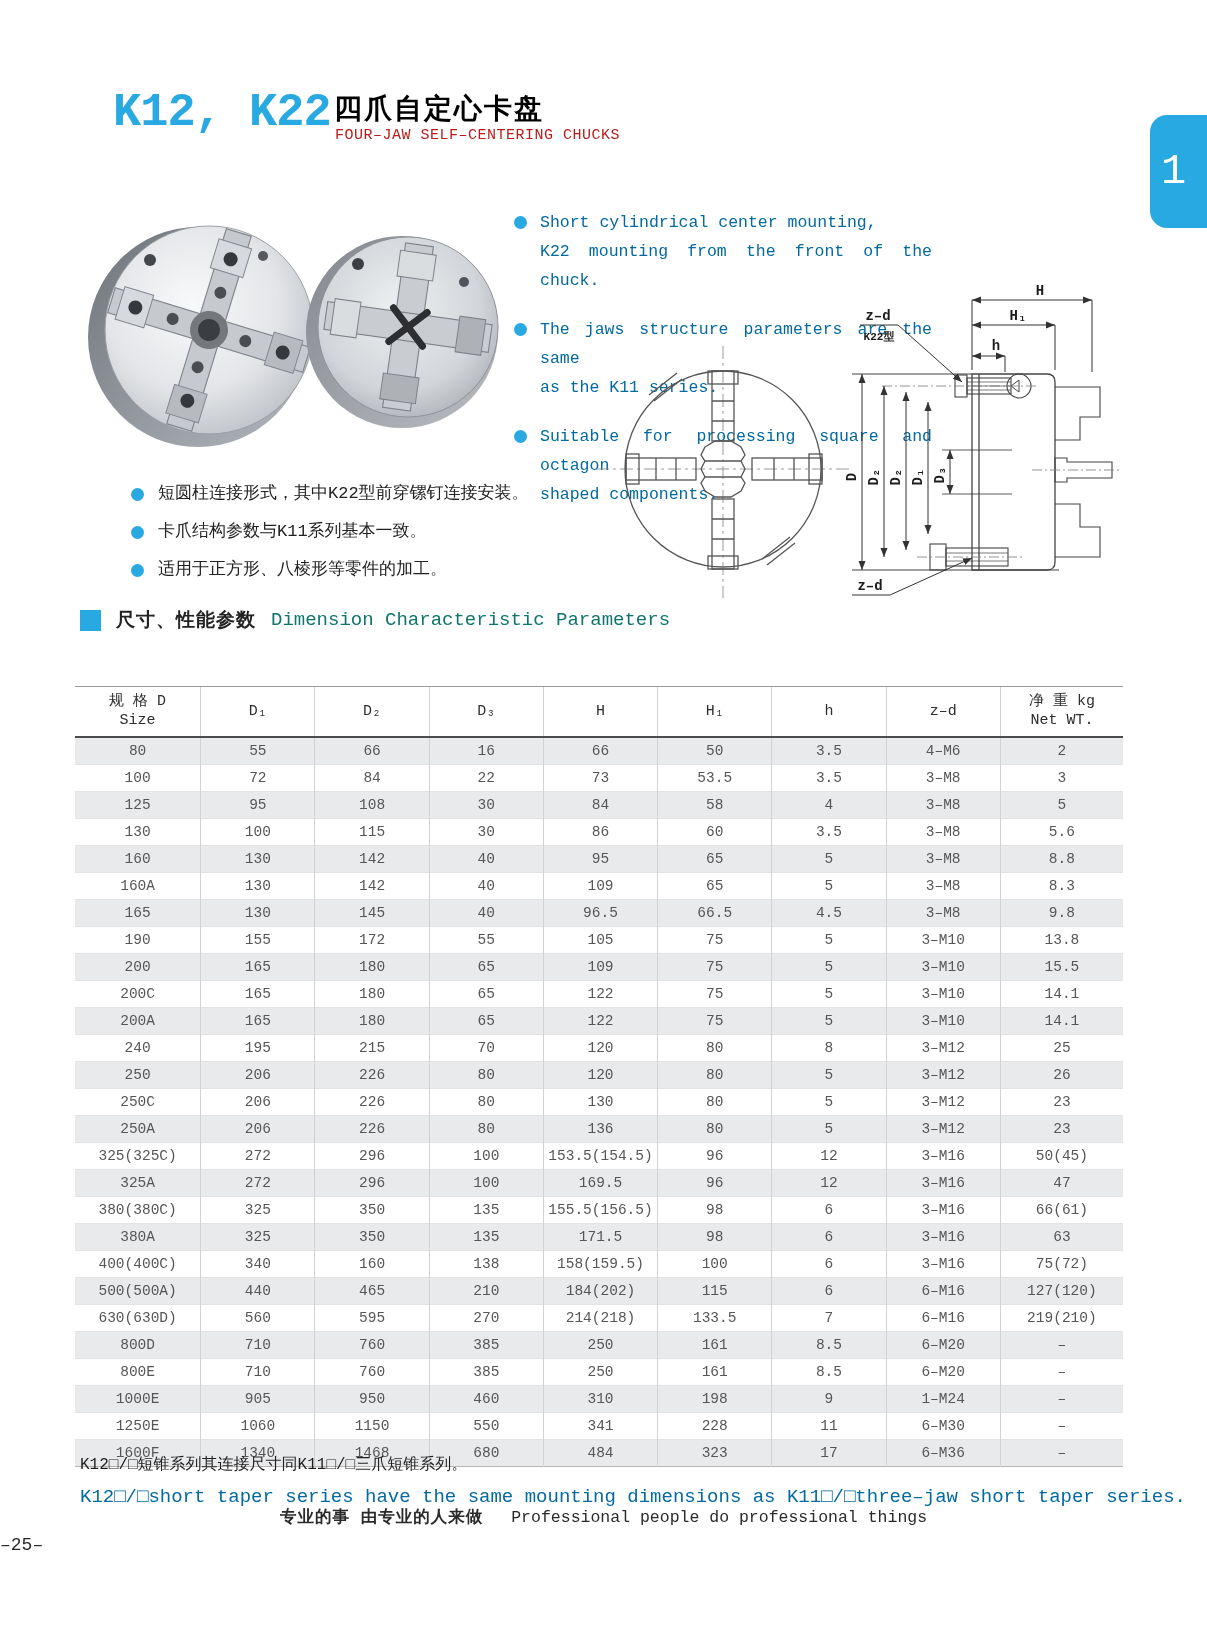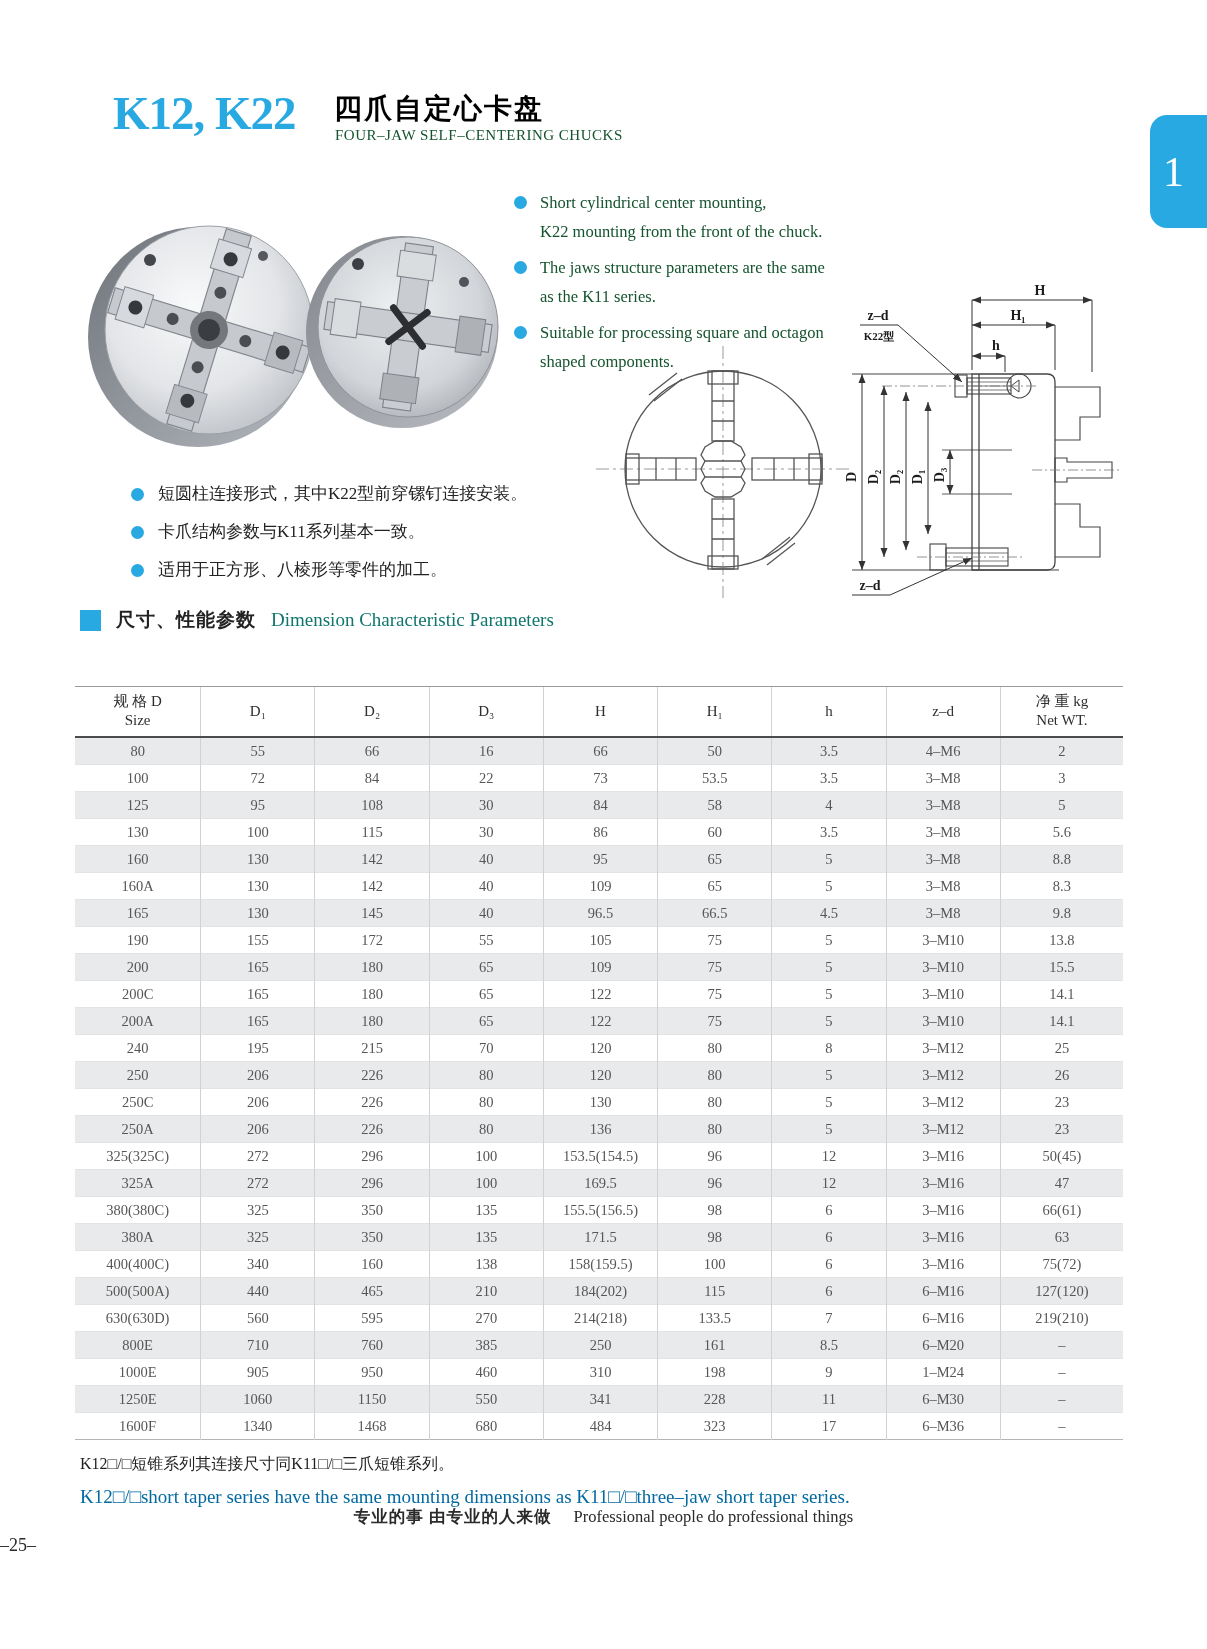--- a/index.html
+++ b/index.html
@@ -1,36 +1,36 @@
 <!DOCTYPE html>
 <html><head>
 <meta charset="utf-8">
 <style>
   html,body{margin:0;padding:0;background:#fff;}
   .page{position:relative;width:1207px;height:1649px;background:#ffffff;overflow:hidden;
-        font-family:Liberation Serif, serif;color:#333;}
+        font-family:Liberation Mono, monospace;color:#333;}
 
   
   .model-title{position:absolute;left:113px;top:86px;font-size:47px;font-weight:bold;
                color:#29a9e1;letter-spacing:-1px;}
   .title-cn{position:absolute;left:334px;top:90px;font-size:28px;font-weight:bold;color:#000000;letter-spacing:2px;}
-  .title-en{position:absolute;left:335px;top:127px;font-size:15px;color:#14532d;letter-spacing:.5px;}
+  .title-en{position:absolute;left:335px;top:127px;font-size:15px;color:#b91c1c;letter-spacing:.5px;}
   .side-tab{position:absolute;right:0;top:115px;width:57px;height:113px;background:#29a9e1;
             border-radius:17px 0 0 17px;color:#fff;font-size:42px;display:flex;
             align-items:center;justify-content:center;padding-right:10px;box-sizing:border-box;}
 
   
   .photo{position:absolute;}
   .photo-left{left:88px;top:216px;width:236px;height:236px;}
   .photo-right{left:306px;top:230px;width:200px;height:200px;}
 
   
   .features-en{position:absolute;left:514px;top:188px;width:418px;list-style:none;margin:0;padding:0;}
   .features-en li{display:flex;gap:13px;margin-bottom:7px;font-size:16.5px;line-height:29px;
-                  color:#14532d;text-align:justify;white-space:pre-line;}
+                  color:#0369a1;text-align:justify;white-space:pre-line;margin-top:20px;}
   .features-cn{position:absolute;left:126px;top:478px;width:440px;list-style:none;margin:5px;padding:0;}
   .features-cn li{display:flex;gap:14px;margin-bottom:16px;font-size:17px;line-height:22px;color:#222;white-space:pre-line;}
   .dot{width:13px;height:13px;border-radius:50%;background:#29a9e1;flex:0 0 13px;margin-top:8px;}
   .features-cn .dot{margin-top:5px;}
 
   
   .front-view{position:absolute;left:593px;top:343px;width:262px;height:258px;}
   .side-view{position:absolute;left:822px;top:272px;width:302px;height:338px;}
   .side-view text{font-weight:bold;fill:#1c1c1c;}
 
@@ -539,20 +539,31 @@
           <td>560</td>
           <td>595</td>
           <td>270</td>
           <td>214(218)</td>
           <td>133.5</td>
           <td>7</td>
           <td>6–M16</td>
           <td>219(210)</td>
         </tr>
         <tr>
+          <td>800D</td>
+          <td>710</td>
+          <td>760</td>
+          <td>385</td>
+          <td>250</td>
+          <td>161</td>
+          <td>8.5</td>
+          <td>6–M20</td>
+          <td>–</td>
+        </tr>
+        <tr>
           <td>800E</td>
           <td>710</td>
           <td>760</td>
           <td>385</td>
           <td>250</td>
           <td>161</td>
           <td>8.5</td>
           <td>6–M20</td>
           <td>–</td>
         </tr>

